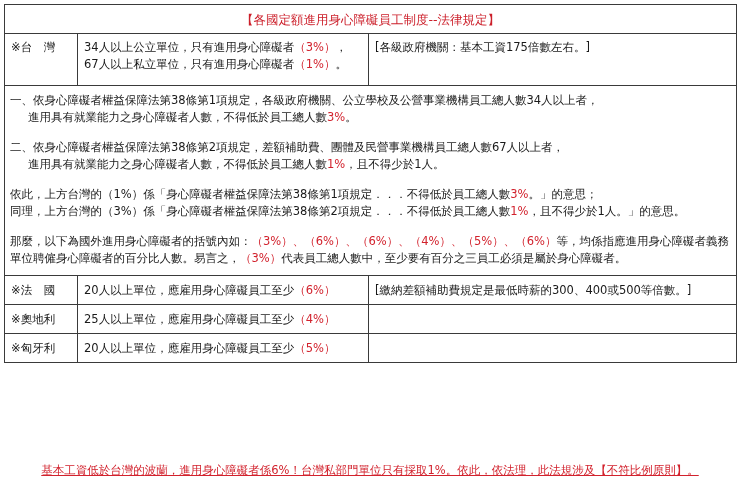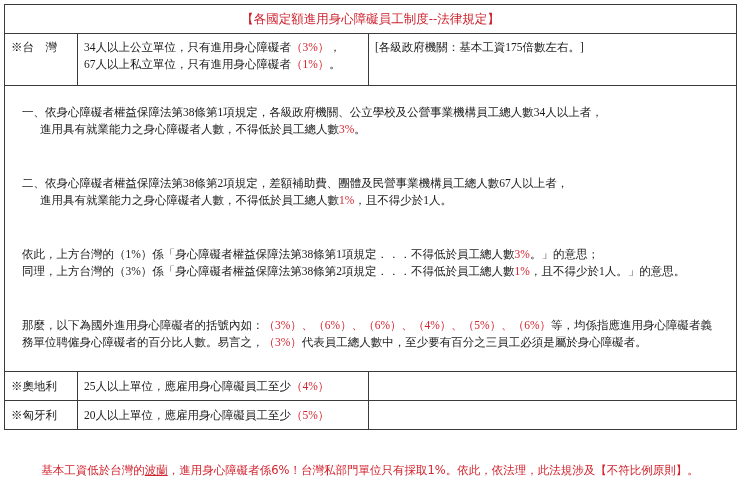--- a/index.html
+++ b/index.html
@@ -1,28 +1,28 @@
 <!DOCTYPE html>
 <html><head>
 <meta charset="utf-8">
 <style>
   html, body { margin: 0; padding: 0; background: #ffffff; }
   body { width: 740px; height: 490px; position: relative; overflow: hidden;
          font-family: "DejaVu Sans", "Liberation Sans", sans-serif; color: #1a1a1a; }
   .tbl { position: absolute; left: 4px; top: 4px; width: 732px; border-collapse: collapse; table-layout: fixed; }
-  .tbl td { border: 1.5px solid #3a3a3a; padding: 0 6px; vertical-align: top; font-size: 11.5px; line-height: 17px; font-family: Liberation Serif, serif; }
+  .tbl td { border: 1.5px solid #3a3a3a; padding: 0 6px; vertical-align: top; font-size: 11.5px; line-height: 17px; }
   .title-cell { height: 28px; text-align: center; vertical-align: middle !important; color: #cc1f2a; font-size: 12.5px !important; }
   .tw-row td { height: 46px; padding-top: 5px; }
   .para-cell { padding: 6px 5px 8px 5px !important; }
-  .para { margin: 12px; }
+  .para { margin: 0; }
   .para .ind { padding-left: 18px; display: block; }
   .gap { height: 13px; }
   .c-row td { height: 28px; vertical-align: middle; }
   .red { color: #d2222d; }
-  .footer { position: absolute; left: 0; top: 463px; width: 740px; text-align: center; color: #d2222d; font-size: 11.5px; }
+  .footer { position: absolute; left: 0; top: 463px; width: 740px; text-align: center; color: #d2222d; font-size: 11.5px; text-decoration: underline; }
   .footer .u { text-decoration: underline; }
 </style>
 </head>
 <body>
 
 <table class="tbl">
   <colgroup>
       <col style="width:73px">
       <col style="width:291px">
       <col style="width:368px">
@@ -55,20 +55,25 @@
         <span>依此，上方台灣的（1%）係「身心障礙者權益保障法第38條第1項規定．．．不得低於員工總人數</span><span class="red">3%</span><span>。」的意思；</span><br>
         <span>同理，上方台灣的（3%）係「身心障礙者權益保障法第38條第2項規定．．．不得低於員工總人數</span><span class="red">1%</span><span>，且不得少於1人。」的意思。</span>
       </p>
       <div class="gap"></div>
       <p class="para">
         <span>那麼，以下為國外進用身心障礙者的括號內如：</span><span class="red">（3%）、（6%）、（6%）、（4%）、（5%）、（6%）</span><span>等，均係指應進用身心障礙者義務單位聘僱身心障礙者的百分比人數。易言之，</span><span class="red">（3%）</span><span>代表員工總人數中，至少要有百分之三員工必須是屬於身心障礙者。</span>
       </p>
     </td>
   </tr>
   <tr class="c-row">
+    <td>※法　國</td>
+    <td><span>20人以上單位，應雇用身心障礙員工至少</span><span class="red">（6%）</span></td>
+    <td>[繳納差額補助費規定是最低時薪的300、400或500等倍數。]</td>
+  </tr>
+  <tr class="c-row">
     <td>※奧地利</td>
     <td><span>25人以上單位，應雇用身心障礙員工至少</span><span class="red">（4%）</span></td>
     <td></td>
   </tr>
   <tr class="c-row">
     <td>※匈牙利</td>
     <td><span>20人以上單位，應雇用身心障礙員工至少</span><span class="red">（5%）</span></td>
     <td></td>
   </tr>
 </tbody>

